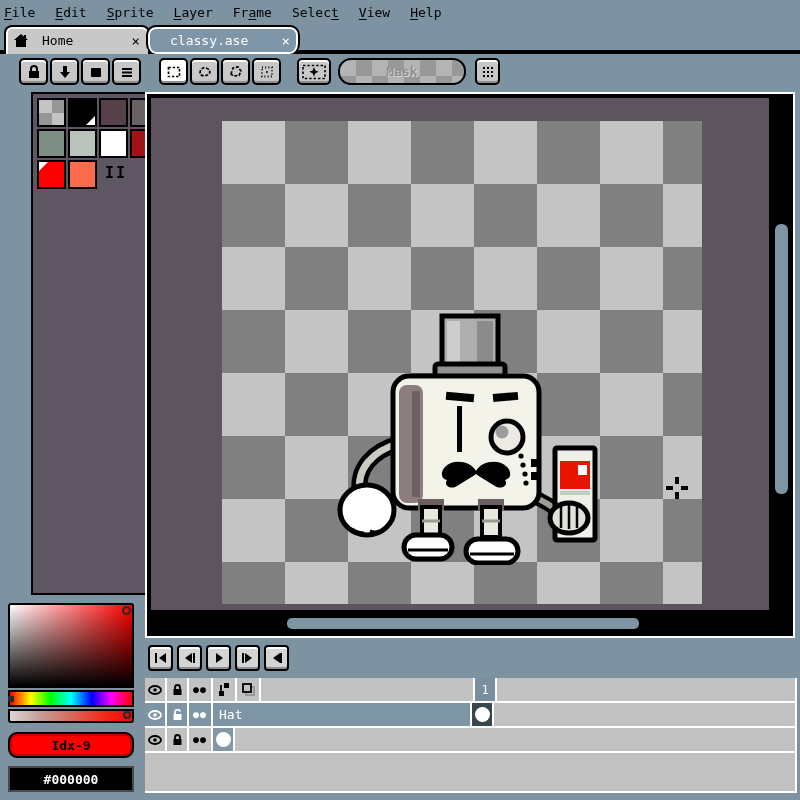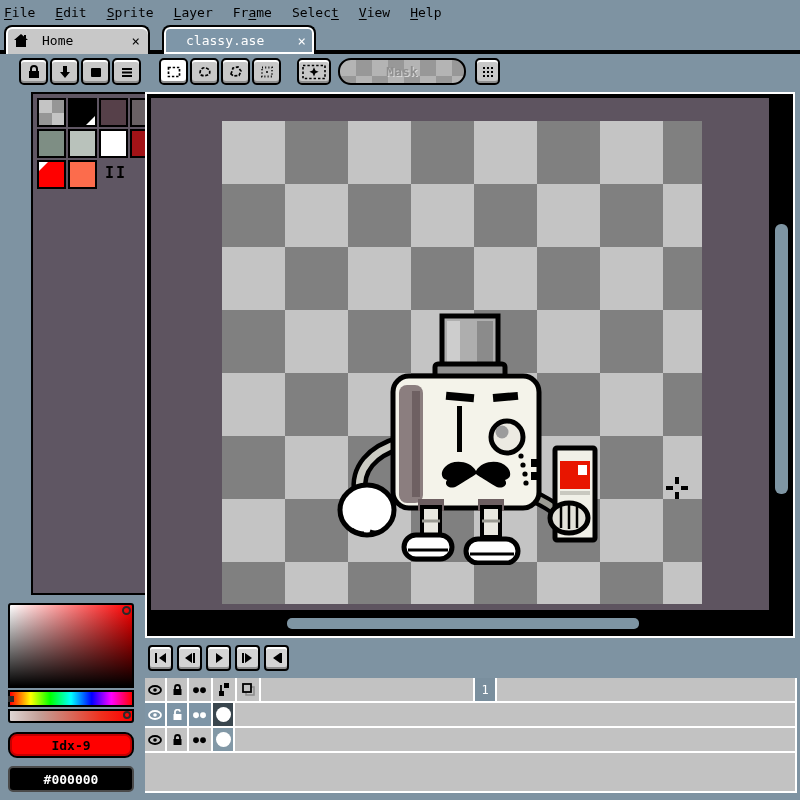--- a/index.html
+++ b/index.html
@@ -16,21 +16,21 @@
   #menubar { left:0; top:0; width:800px; height:24px; display:flex; align-items:center; padding-left:4px; }
   .menu-item { margin-right:20px; cursor:default; white-space:nowrap; }
   .menu-item u { text-decoration:underline; text-underline-offset:2px; }
 
   
   #tabbar { left:0; top:24px; width:800px; height:30px; }
   #tabbar .blackline { position:absolute; left:0; bottom:0; width:800px; height:4px; background:#000; }
   .tab { position:absolute; top:1px; height:29px; border:2px solid #000; border-bottom:none;
          border-radius:8px 8px 0 0; display:flex; align-items:center; padding:0 8px; }
   .tab-home { left:4px; width:146px; background:#c8c8c8; box-shadow:inset 0 2px 0 #fff, inset 2px 0 0 #fff; }
-  .tab-active { left:162px; width:154px; background:#7e96a8; color:#fff; box-shadow:inset 0 0 0 2px #fff; }
+  .tab-active { left:146px; width:154px; background:#7e96a8; color:#fff; box-shadow:inset 0 0 0 2px #fff;border-radius:10px; }
   .tab .lbl { flex:1; margin-left:14px; }
   .tab .x { font-size:14px; }
 
   
   #toolbar { left:16px; top:54px; width:800px; height:38px; }
   .tbtn { position:absolute; top:4px; width:29px; height:27px; background:#c8c8c8; border:2px solid #000;
           border-radius:5px; box-shadow:inset 0 2px 0 #fff, inset 0 -2px 0 #8f8f8f;
           display:flex; align-items:center; justify-content:center; }
   .tbtn.active { background:#fff; }
   #btn-mask { position:absolute; top:4px; left:322px; width:128px; height:27px; border:2px solid #000;
@@ -72,21 +72,21 @@
   #hue-bar { left:8px; top:690px; width:126px; height:17px; border:2px solid #000;
     background:linear-gradient(to right,#f00 0%,#ff0 17%,#0f0 33%,#0ff 50%,#00f 67%,#f0f 83%,#f00 100%); }
   #hue-marker { position:absolute; left:-2px; top:4px; width:6px; height:6px; background:#2a2a2a; }
   #shade-bar { left:8px; top:709px; width:126px; height:14px; border:2px solid #000; border-radius:0 0 3px 3px;
     background:linear-gradient(to right,#ded4d2,#c49d95,#d8695a,#ef2f1d,#ff0000); }
   #shade-marker { position:absolute; right:1px; top:0px; width:8px; height:8px; border:2px solid #2a2a2a; border-radius:50%; }
   #idx-btn { left:8px; top:732px; width:126px; height:26px; background:#ff0000; border:2px solid #000;
     border-radius:9px; box-shadow:inset 0 0 0 2px #c40000; font-weight:bold;
     display:flex; align-items:center; justify-content:center; }
   #hex-btn { left:8px; top:766px; width:126px; height:26px; background:#000; border:2px solid #4a4a4a;
-    border-radius:5px; color:#fff; font-weight:bold; display:flex; align-items:center; justify-content:center; }
+    border-radius:0; color:#fff; font-weight:bold; display:flex; align-items:center; justify-content:center; }
 
   
   #editor { left:145px; top:92px; width:650px; height:546px; border:2px solid #fff; background:#000; }
   #workspace { position:absolute; left:4px; top:4px; right:24px; bottom:26px; background:#5e5460; }
   #canvas { position:absolute; left:75px; top:27px; width:480px; height:483px;
     background-image:
       linear-gradient(45deg,#808080 25%,transparent 25%,transparent 75%,#808080 75%),
       linear-gradient(45deg,#808080 25%,transparent 25%,transparent 75%,#808080 75%);
     background-size:126px 126px; background-position:0 0,63px 63px; background-color:#c4c4c4; }
   #vthumb { position:absolute; right:5px; top:130px; width:13px; height:270px; background:#7e95a3; border-radius:6px; }
@@ -398,20 +398,21 @@
       </div>
       <div class="lcell c-lock bg-sel">
         <svg width="11" height="12" viewBox="0 0 11 12">
           <path d="M3,5 V3.5 a2.5,2.5 0 0 1 5,-0.8" stroke="#fff" stroke-width="1.8" fill="none"></path>
           <rect x="1.5" y="5" width="8" height="6" fill="#fff"></rect>
         </svg>
       </div>
       <div class="lcell c-dots bg-sel">
         <span class="dots2">●●</span>
       </div>
+      <div class="lcell c-name bg-sel">Hat</div>
       <div class="lcell c-frame bg-celsel">
         <div class="cel-dot"></div>
       </div>
       <div class="c-rest"></div>
     </div>
 
     <div class="lrow row-char">
       <div class="lcell c-eye bg-plain">
         <svg width="14" height="10" viewBox="0 0 14 10">
           <ellipse cx="7" cy="5" rx="6" ry="4" fill="none" stroke="#000" stroke-width="1.8"></ellipse>

